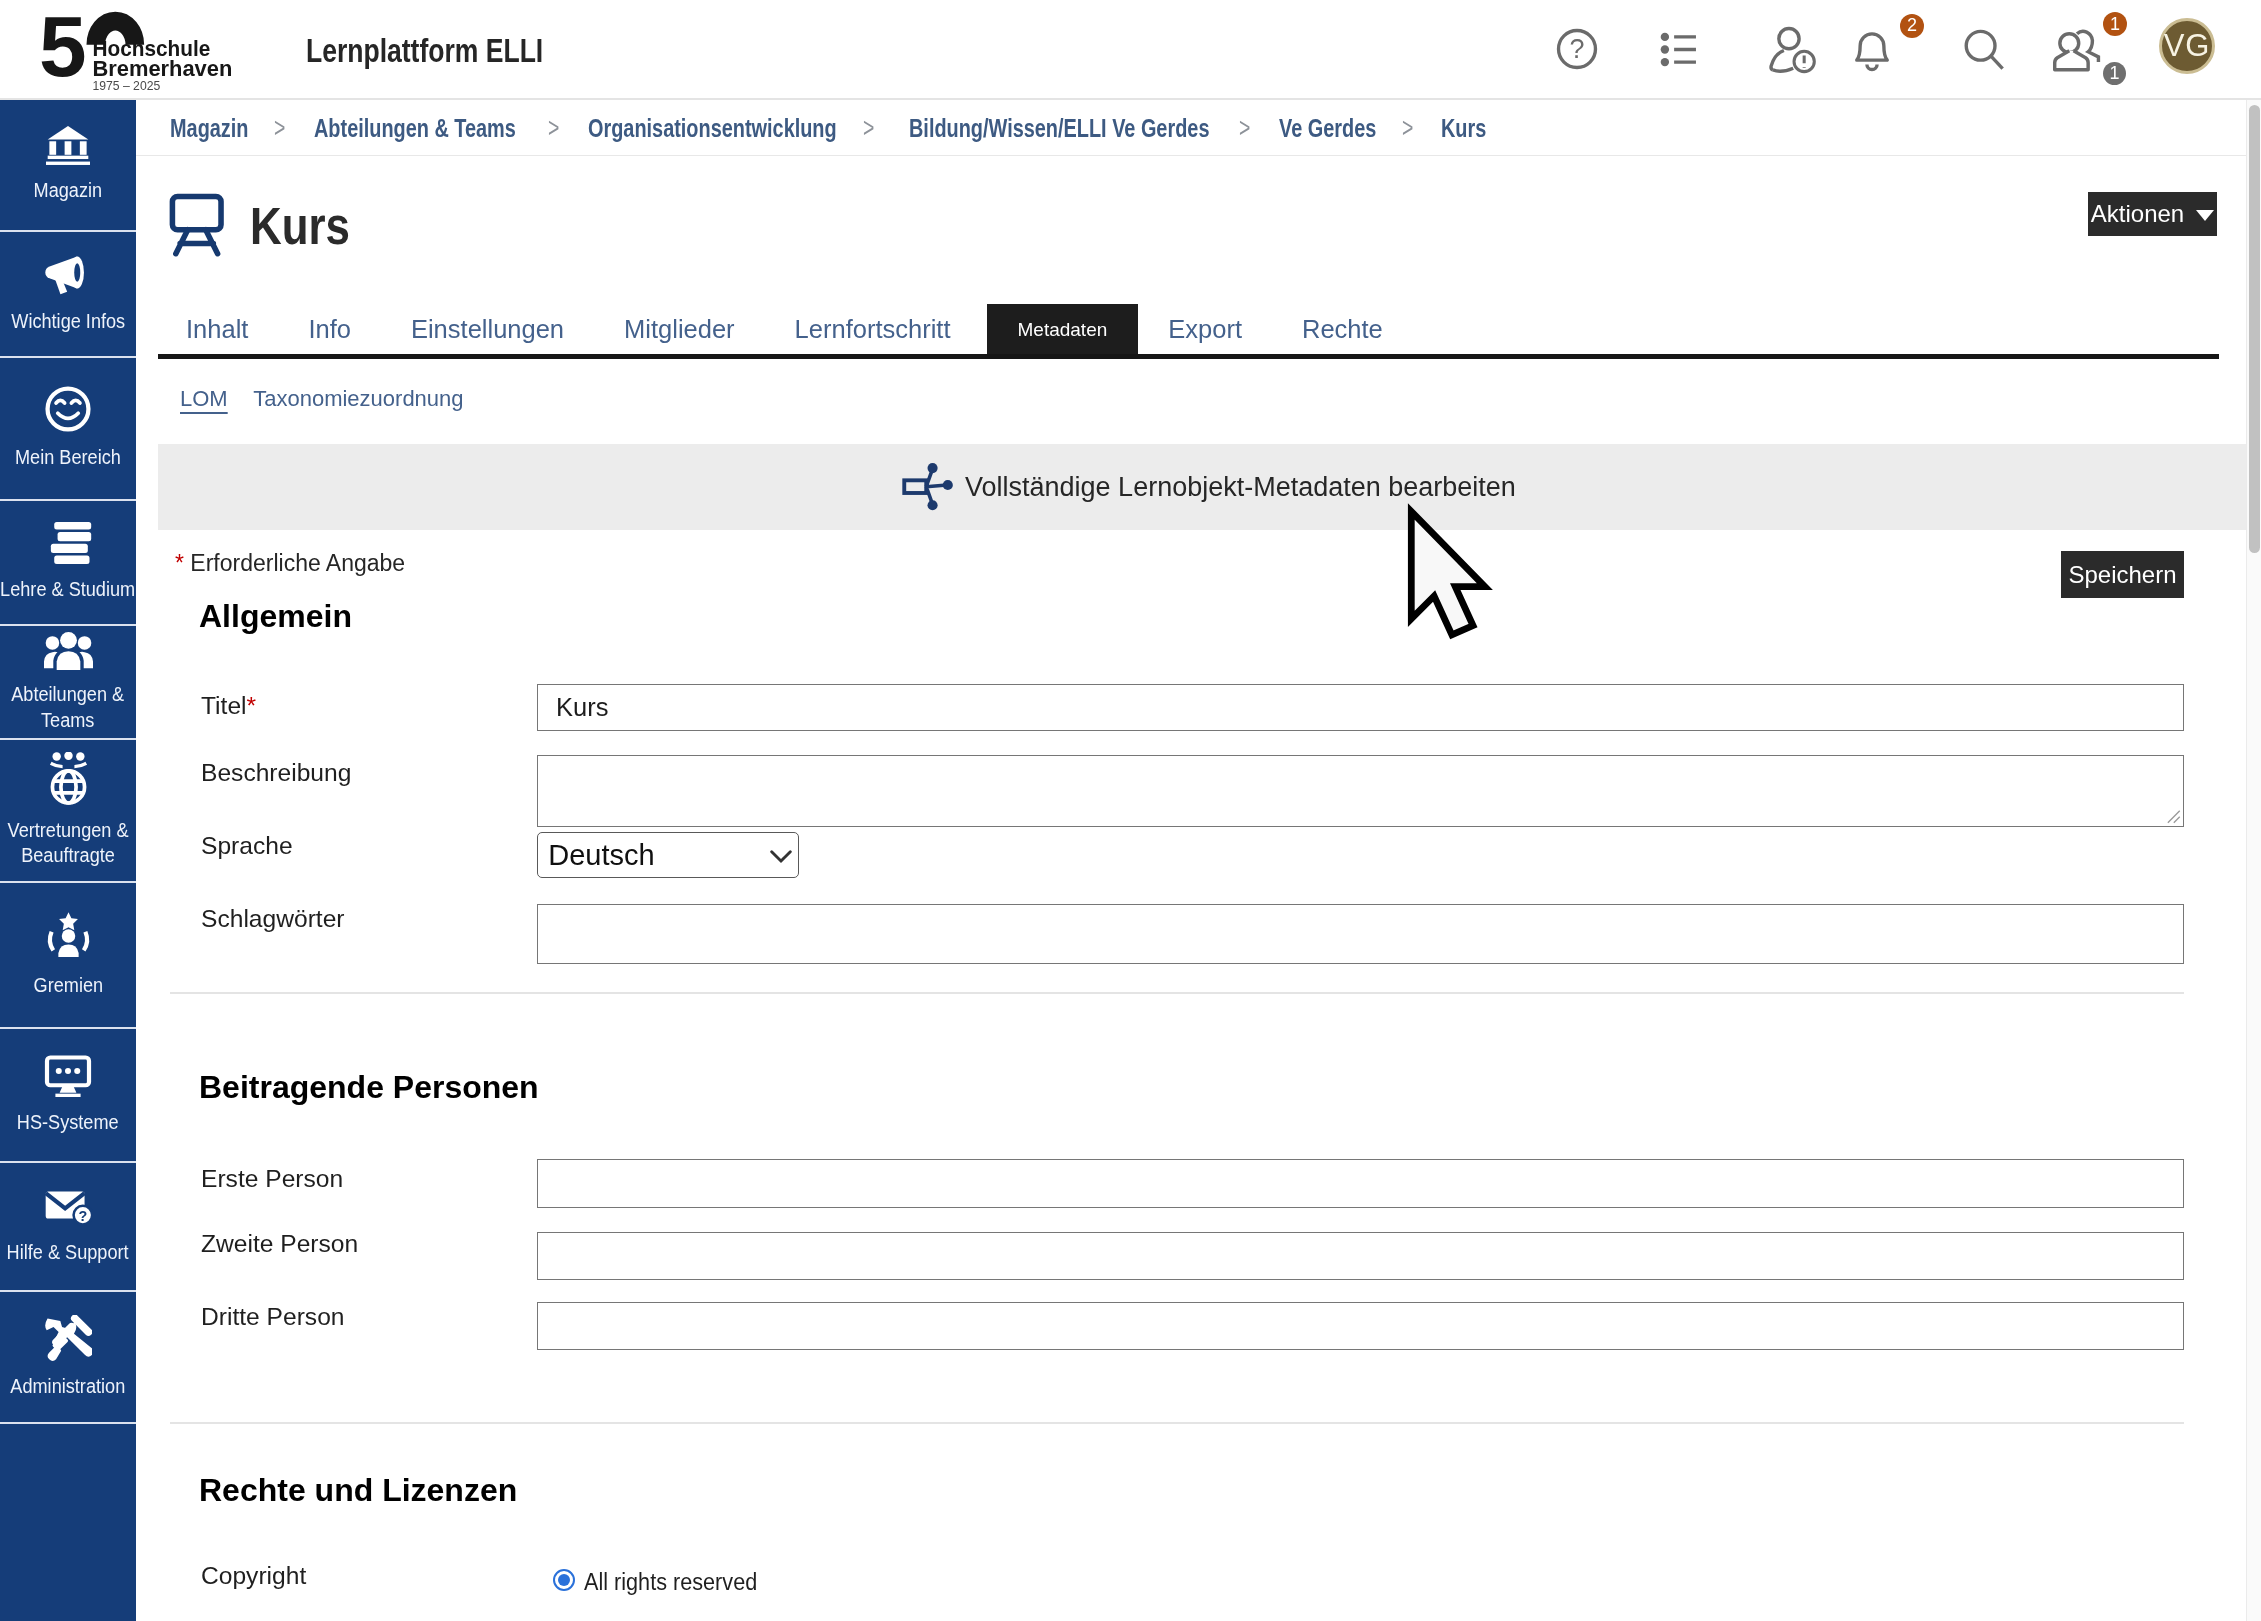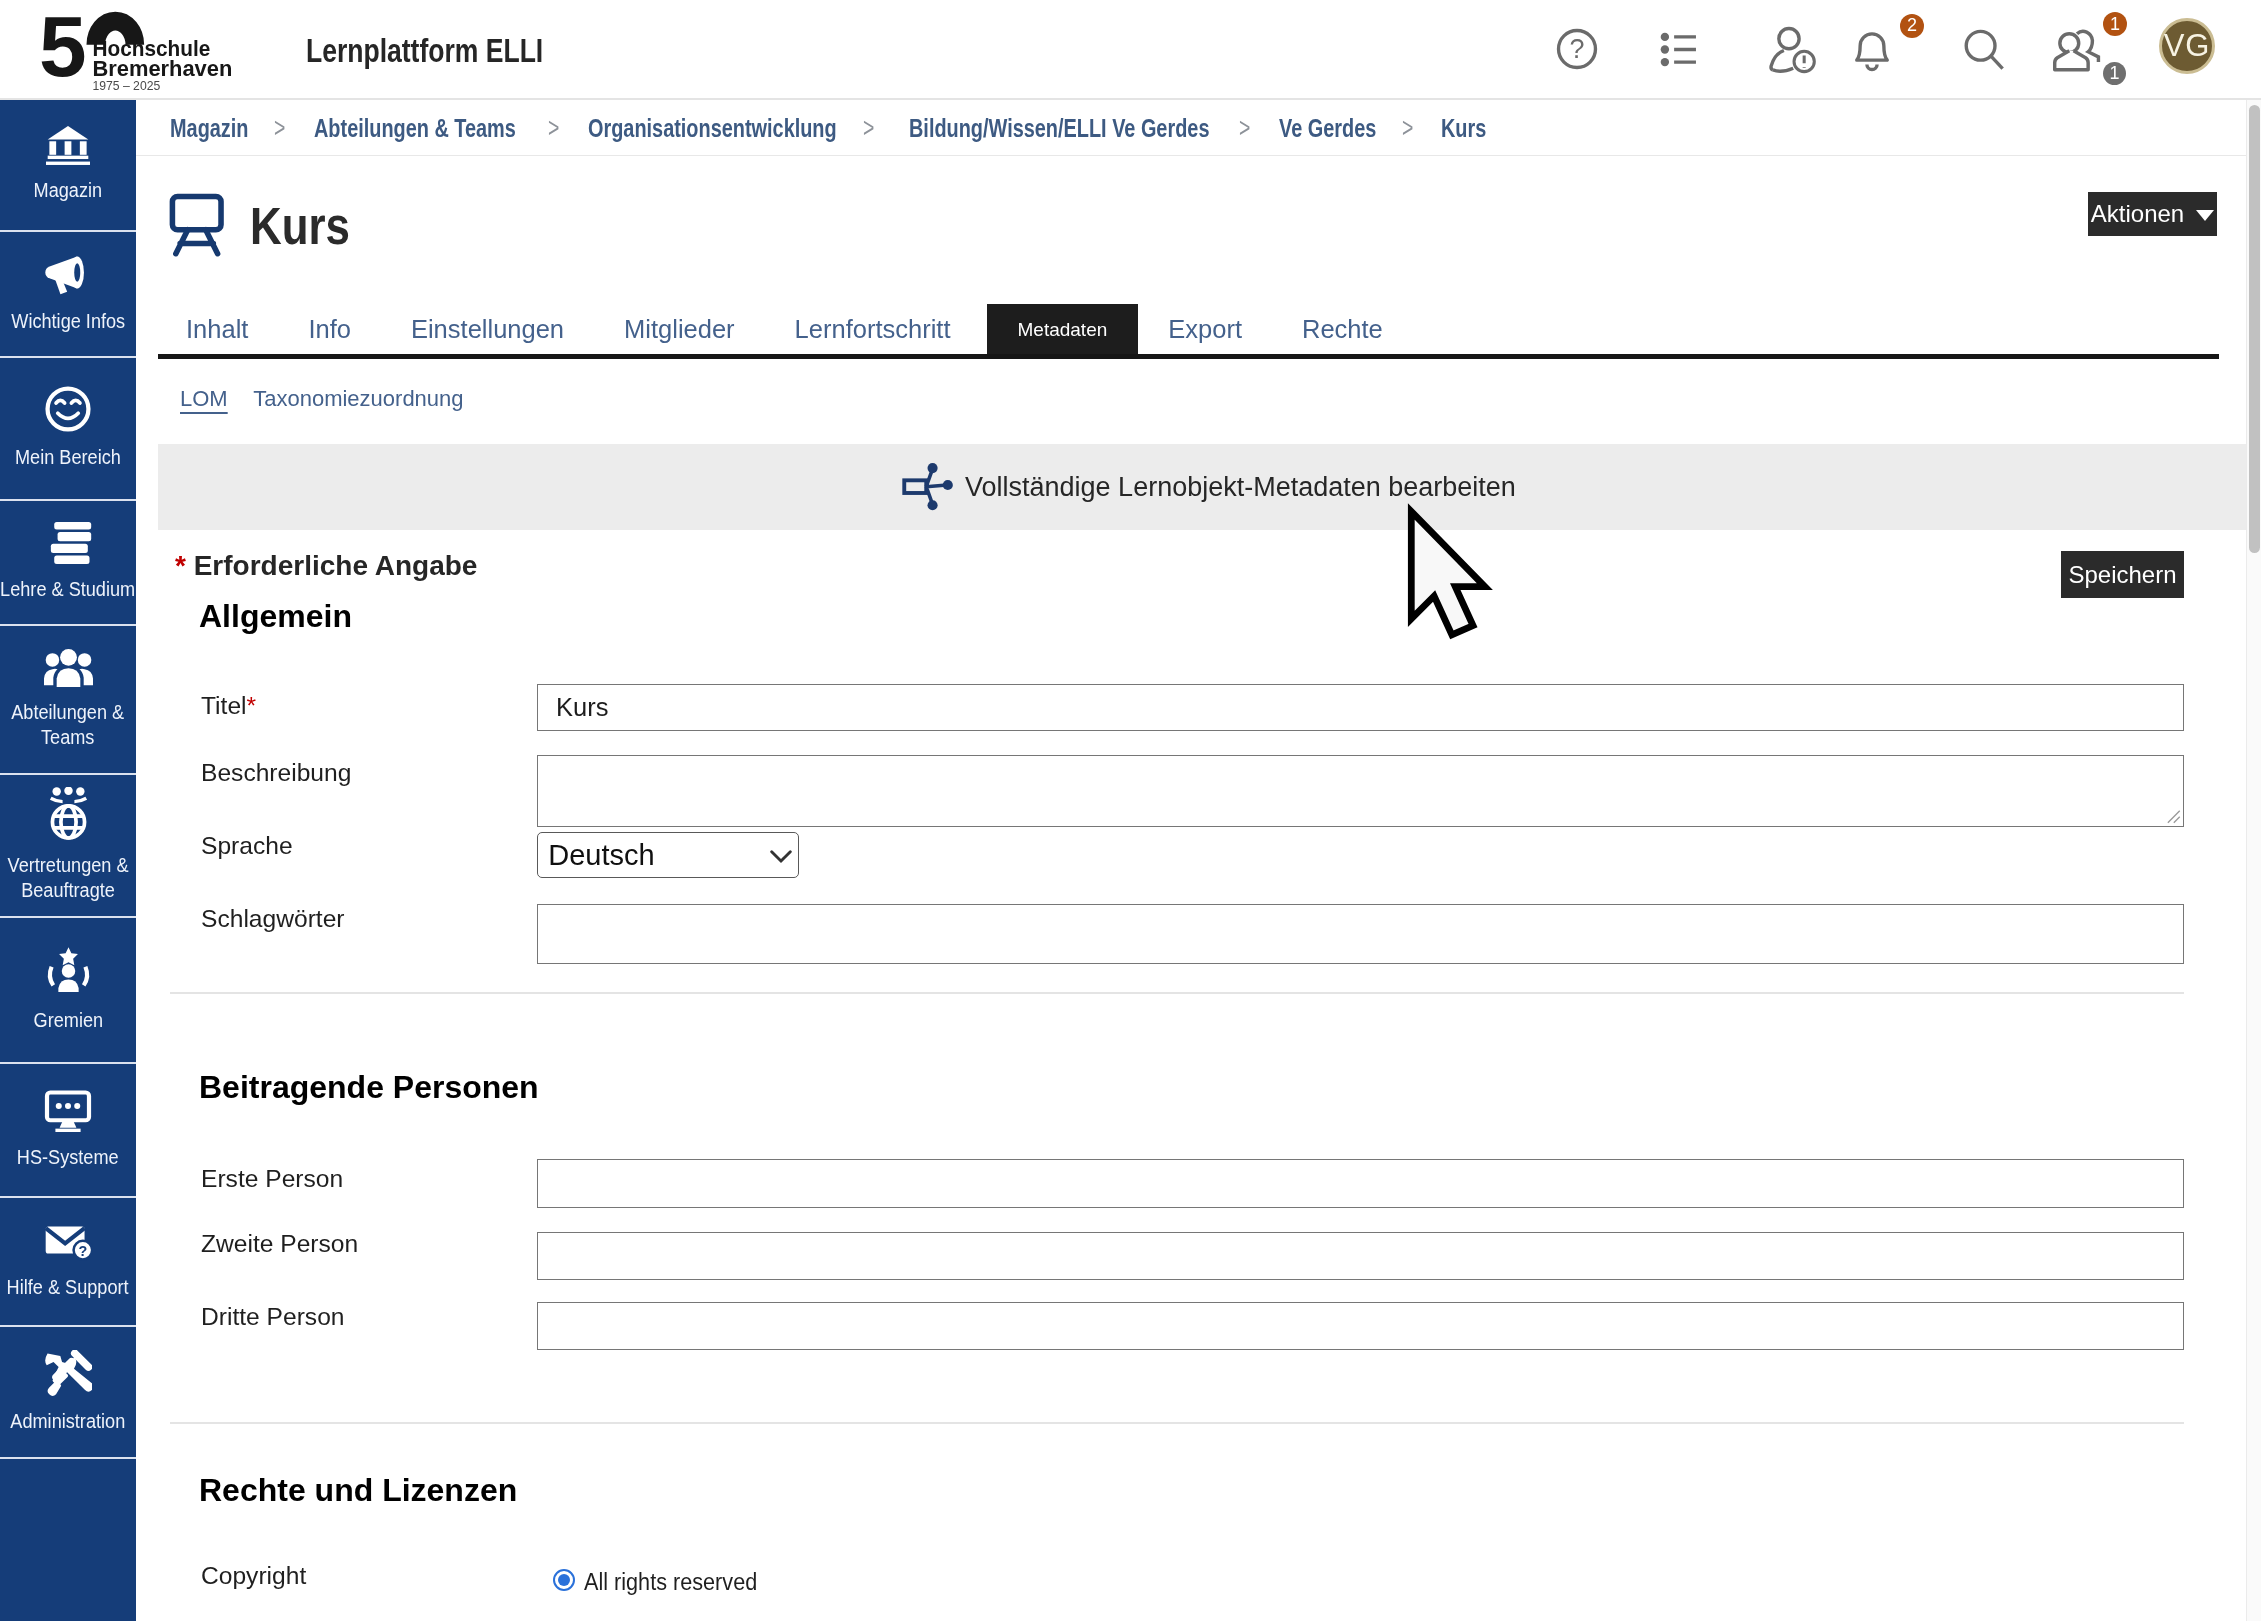--- a/index.html
+++ b/index.html
@@ -38,21 +38,21 @@
   #subnav { position:absolute; left:180px; top:386px; display:flex; gap:25.5px; }
   .sub { color:#44618c; font-size:22px; }
   .sub.on { text-decoration:underline; text-underline-offset:6px; }
 
   
   #banner { position:absolute; left:158px; top:444px; width:2124px; height:86px; background:#ececec; }
   #banner span { position:absolute; left:807px; top:0; height:86px; display:flex; align-items:center; font-size:27px; color:#262626; }
 
   
   .req { color:#c00000; }
-  #reqnote { position:absolute; left:175px; top:550px; font-size:28px; color:#262626;font-weight:bold; }
+  #reqnote { position:absolute; left:175px; top:550px; font-size:23px; color:#262626; }
   #speichern { position:absolute; left:2061px; top:551px; width:123px; height:47px; background:#2b2b2b; color:#fff; font-size:24px; display:flex; align-items:center; justify-content:center; }
   .h2 { position:absolute; left:199px; font-size:32px; line-height:32px; font-weight:bold; color:#000000; }
   .flabel { position:absolute; left:201px; font-size:24.6px; line-height:24.6px; color:#1f1f1f; }
   .field { position:absolute; left:537px; background:#fff; border:1.7px solid #767676; }
   .itext { font-size:25.5px; color:#1d1d1d; padding-left:18px; display:flex; align-items:center; height:100%; }
   .hr { position:absolute; left:170px; width:2014px; height:1.7px; background:#e4e4e4; }
 
   
   #select { position:absolute; left:537px; top:832px; width:262px; height:46px; border:1.7px solid #595959; border-radius:5px; background:#fff; display:flex; align-items:center; }
   #select .stext { font-size:29px; color:#101010; padding-left:10.2px; }
@@ -154,21 +154,21 @@
   </div>
   <div class="sbitem" style="height:125px">
     <svg width="49" height="42" viewBox="0 0 58 50" fill="#fff">
       <rect x="12" y="0" width="44" height="9" rx="3"></rect>
       <rect x="16" y="12" width="40" height="11" rx="3"></rect>
       <rect x="8" y="26" width="44" height="11" rx="3"></rect>
       <rect x="12" y="40" width="42" height="10" rx="3"></rect>
     </svg>
     <div class="sblabel">Lehre &amp; Studium</div>
   </div>
-  <div class="sbitem" style="height:149px">
+  <div class="sbitem" style="height:114px">
     <svg width="49" height="39" viewBox="0 0 58 46" fill="#fff">
       <circle cx="29" cy="11" r="10"></circle>
       <path d="M29 24 q12 0 14 12 v10 h-28 v-10 q2 -12 14 -12 z"></path>
       <circle cx="10" cy="14" r="8"></circle>
       <path d="M10 25 q-9 1 -10 11 v8 h11 v-9 q1 -7 5 -10 q-3 -1 -6 0 z"></path>
       <circle cx="48" cy="14" r="8"></circle>
       <path d="M48 25 q9 1 10 11 v8 h-11 v-9 q-1 -7 -5 -10 q3 -1 6 0 z"></path>
     </svg>
     <div class="sblabel">Abteilungen &amp;<br>Teams</div>
   </div>

